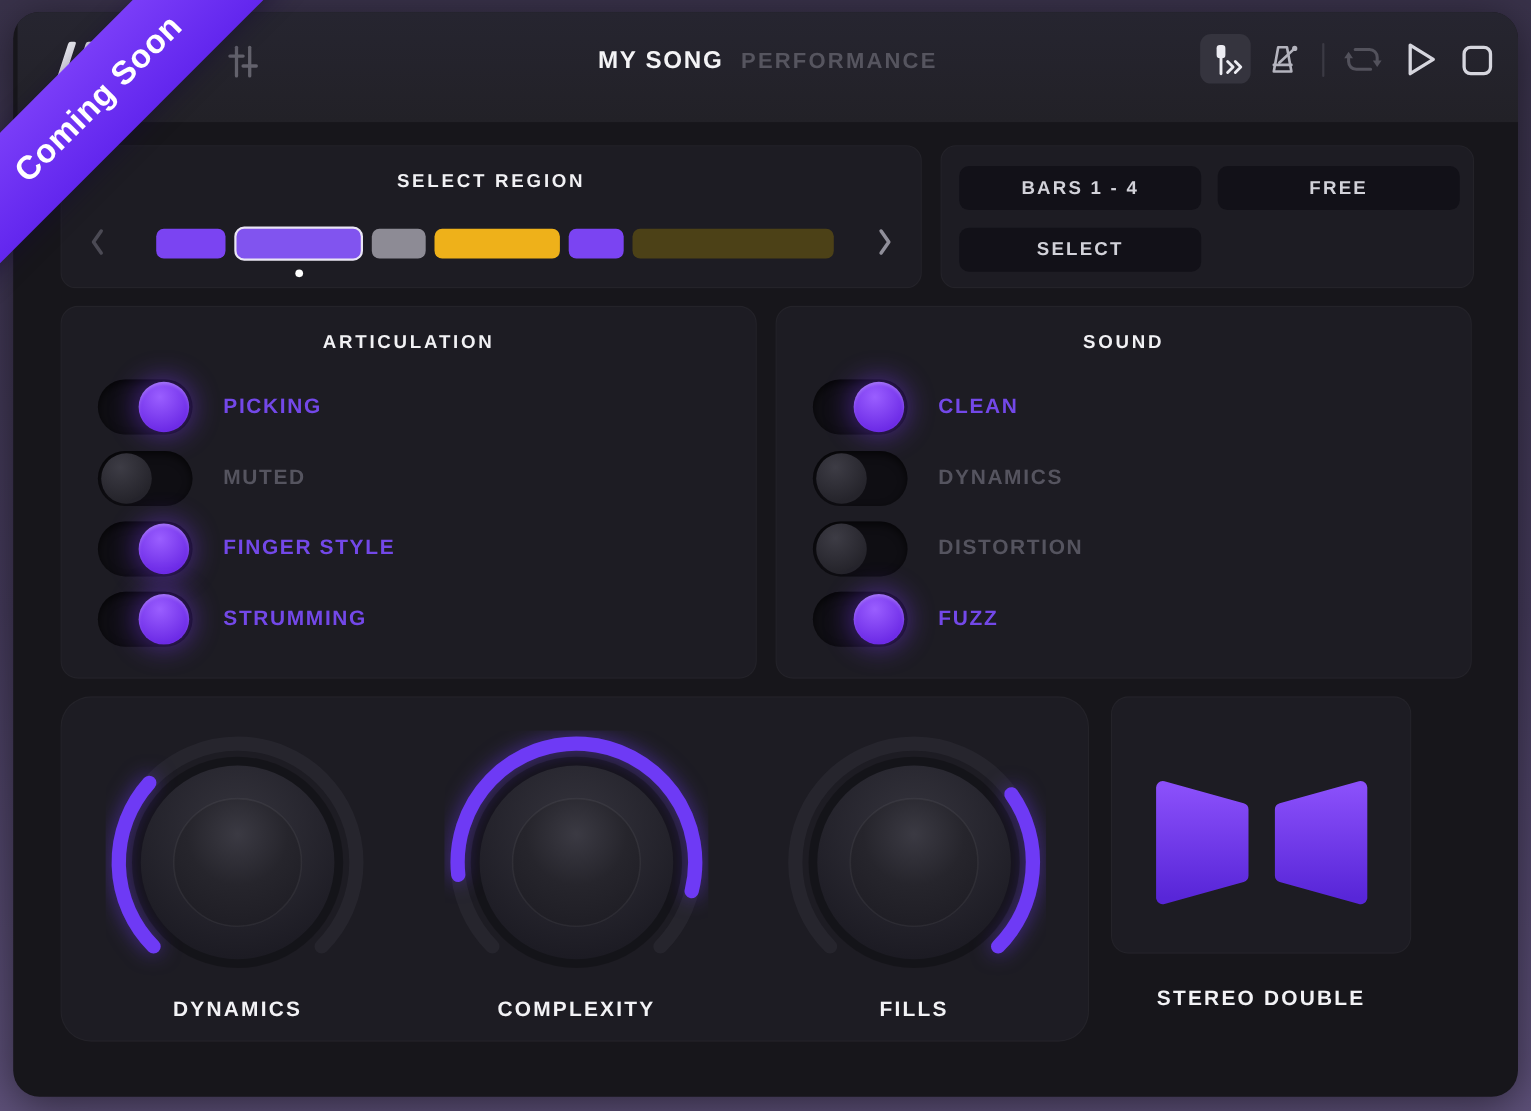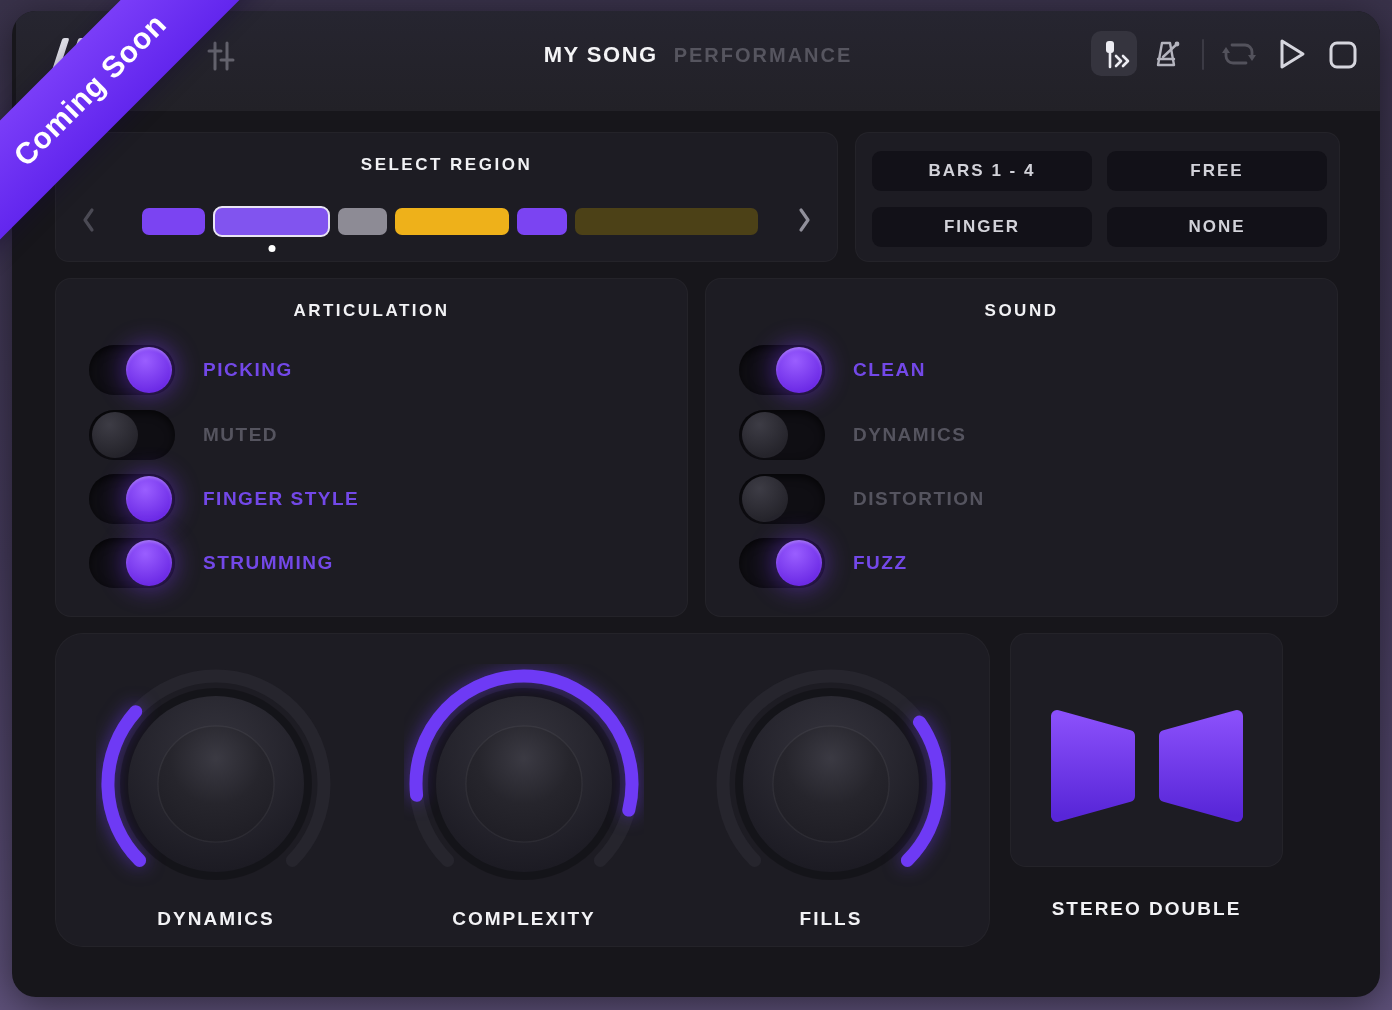--- a/index.html
+++ b/index.html
@@ -196,22 +196,21 @@
         <div class="region" style="width: 49px; background: rgb(141, 139, 149);"></div>
         <div class="region" style="width: 114px; background: rgb(238, 177, 26);"></div>
         <div class="region" style="width: 50px; background: rgb(123, 68, 242);"></div>
         <div class="region" style="width: 183px; background: rgb(76, 65, 23);"></div>
       </div>
   </div>
 
   <div class="panel p-gen">
     <div class="gbtn b0">BARS 1 - 4</div>
     <div class="gbtn b1">FREE</div>
-    <div class="gbtn b2">FINGER</div>
-    <div class="gbtn b3">NONE</div>
+    <div class="gbtn b2">SELECT</div>
   </div>
 
   <div class="panel p-artic">
     <div class="ptitle">ARTICULATION</div>
     <div class="trow r0" data-state="on">
       <div class="toggle">
           <div class="tknob"></div>
         </div>
       <div class="tlabel">PICKING</div>
     </div>

